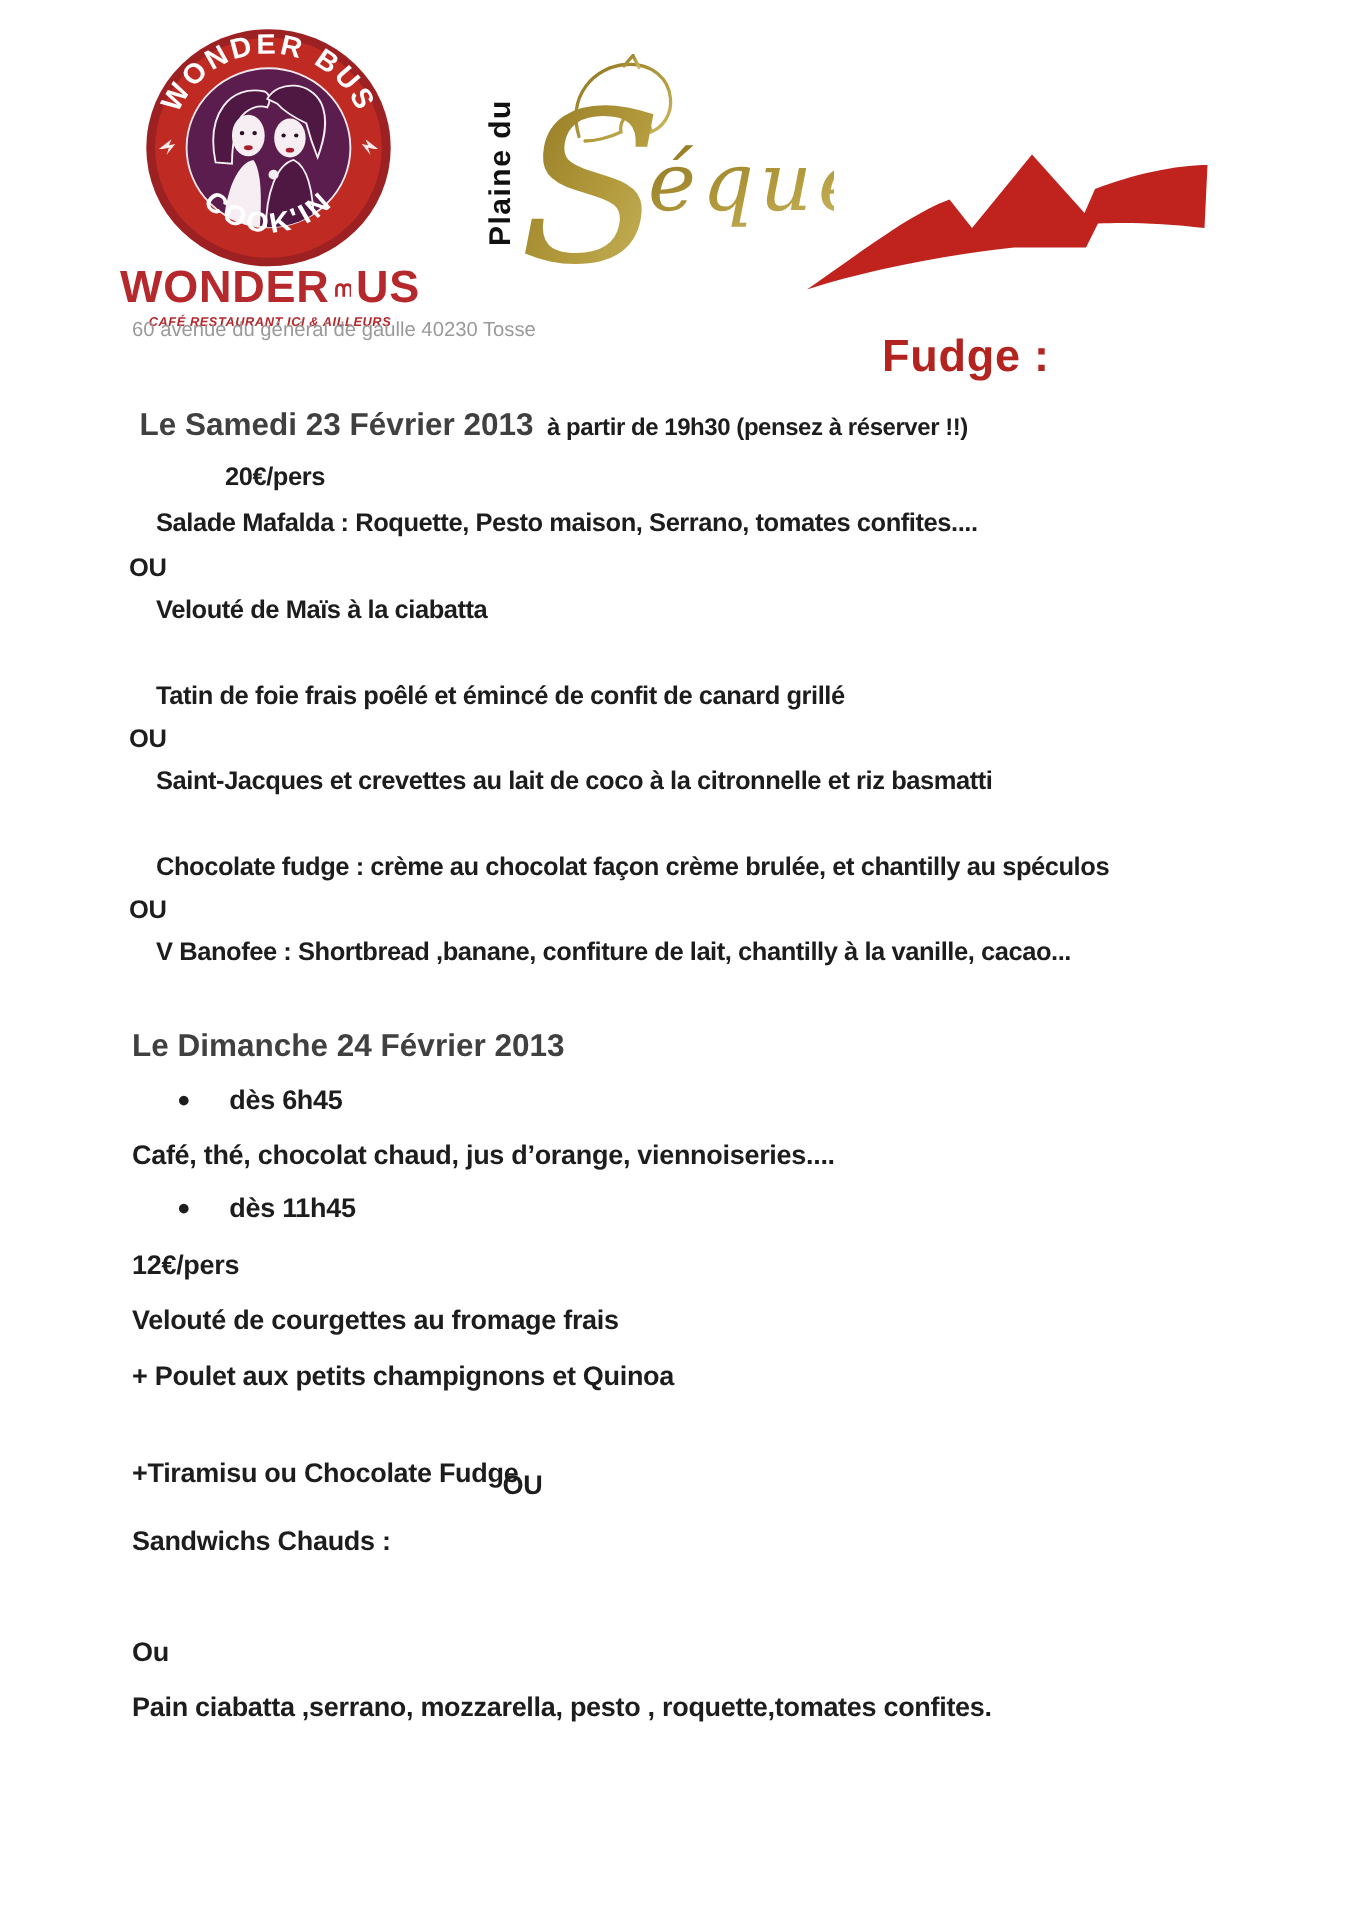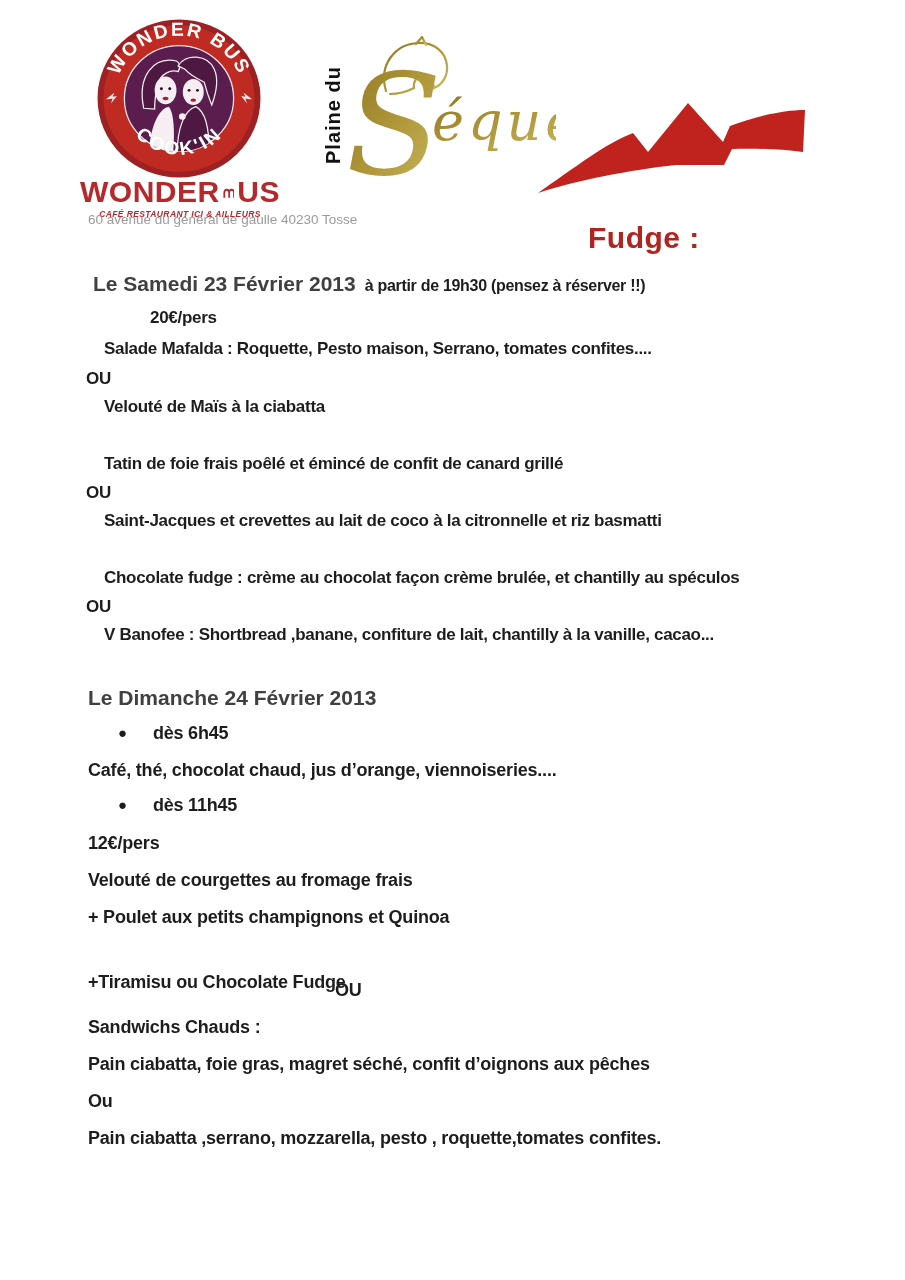--- a/index.html
+++ b/index.html
@@ -164,17 +164,16 @@
         <span>dès 11h45</span>
       </span>
   </div>
 
   <div class="line sun" style="left:88px;top:833px;">12€/pers</div>
   <div class="line sun" style="left:88px;top:870px;">Velouté de courgettes au fromage frais</div>
   <div class="line sun" style="left:88px;top:907px;">+ Poulet aux petits champignons et Quinoa</div>
   <div class="line sun" style="left:88px;top:972px;">+Tiramisu ou Chocolate Fudge</div>
   <div class="line sun" style="left:335px;top:980px;">OU</div>
   <div class="line sun" style="left:88px;top:1017px;">Sandwichs Chauds :</div>
-  <div class="line sun" style="left:88px;top:1054px;">Pain ciabatta, foie gras, magret séché, confit d’oignons aux pêches</div>
   <div class="line sun" style="left:88px;top:1091px;">Ou</div>
   <div class="line sun" style="left:88px;top:1128px;">Pain ciabatta ,serrano, mozzarella, pesto , roquette,tomates confites.</div>
 
 </div>
 
 </body></html>

